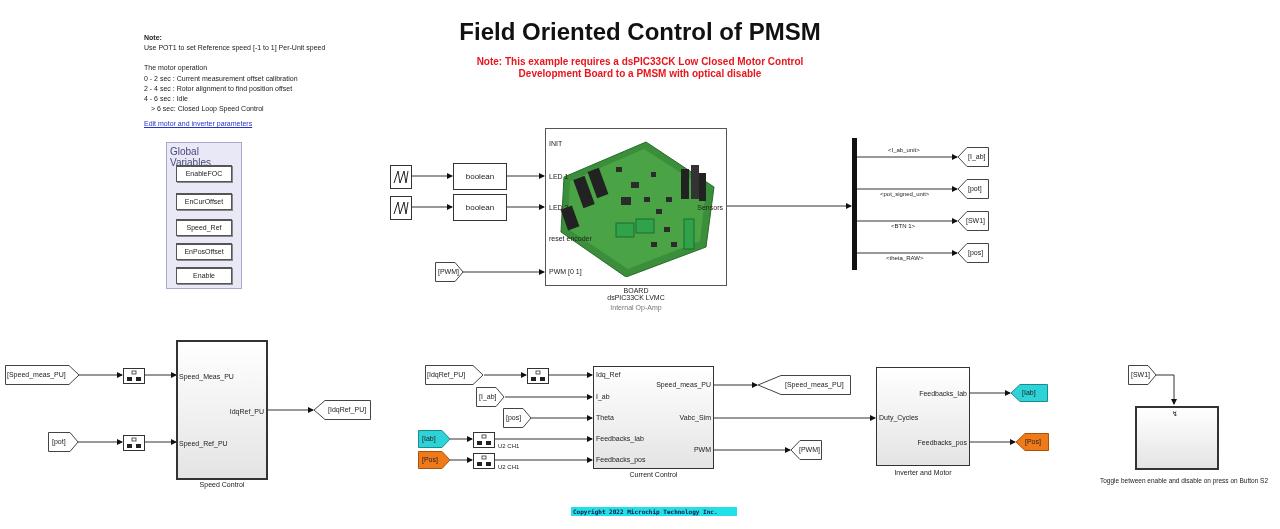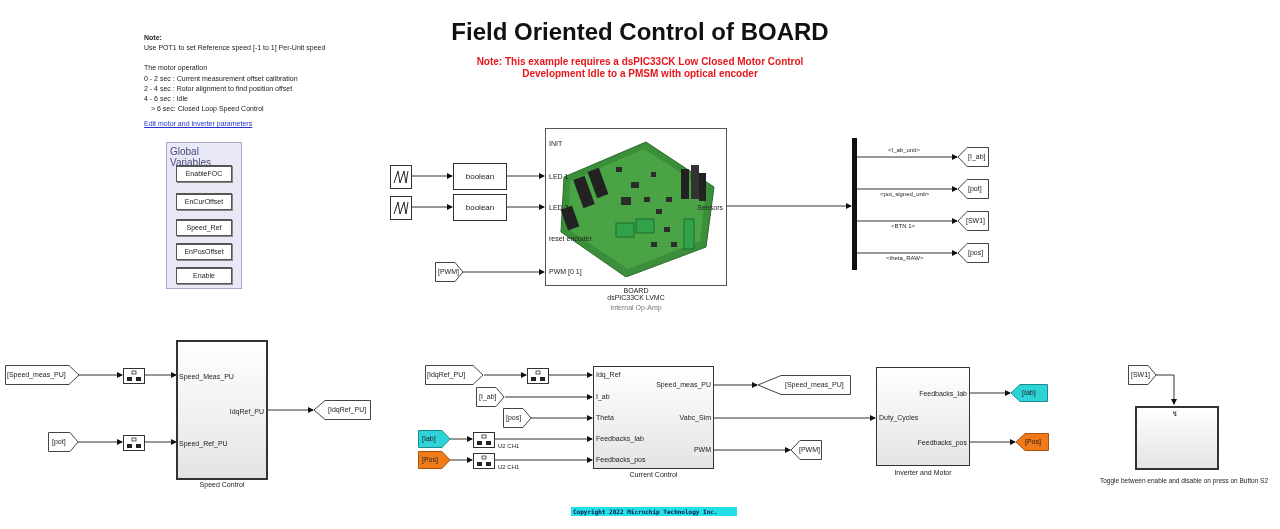--- a/index.html
+++ b/index.html
@@ -71,24 +71,24 @@
 
     <line x1="970" y1="393" x2="1010" y2="393" marker-end="url(#ah)"></line>
     <line x1="970" y1="442" x2="1015" y2="442" marker-end="url(#ah)"></line>
 
     <polyline points="1155,375 1174,375 1174,404" marker-end="url(#ah)"></polyline>
   </g>
 
   <rect x="852" y="138" width="5" height="132" fill="#111"></rect>
 </svg>
 
-<div class="abs title">Field Oriented Control of BOARD</div>
+<div class="abs title">Field Oriented Control of PMSM</div>
 <div class="abs subnote">
   <div>Note: This example requires a dsPIC33CK Low Closed Motor Control</div>
-  <div>Development Idle to a PMSM with optical encoder</div>
+  <div>Development Board to a PMSM with optical disable</div>
 </div>
 
 <div class="abs note">
   <div><b>Note:</b></div>
   <div>Use POT1 to set Reference speed [-1 to 1] Per-Unit speed</div>
   <div class="gap"></div>
   <div>The motor operation</div>
   <div>0 - 2 sec : Current measurement offset calibration</div>
   <div>2 - 4 sec : Rotor alignment to find position offset</div>
   <div>4 - 6 sec : Idle</div>

